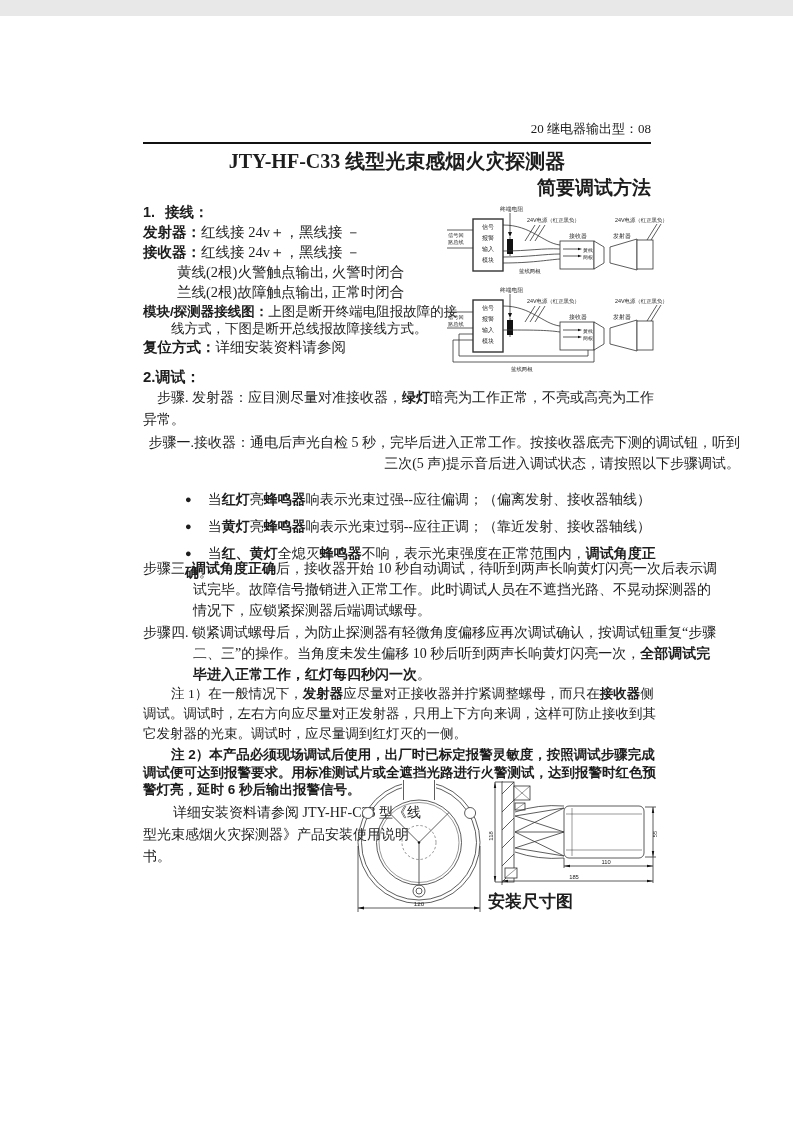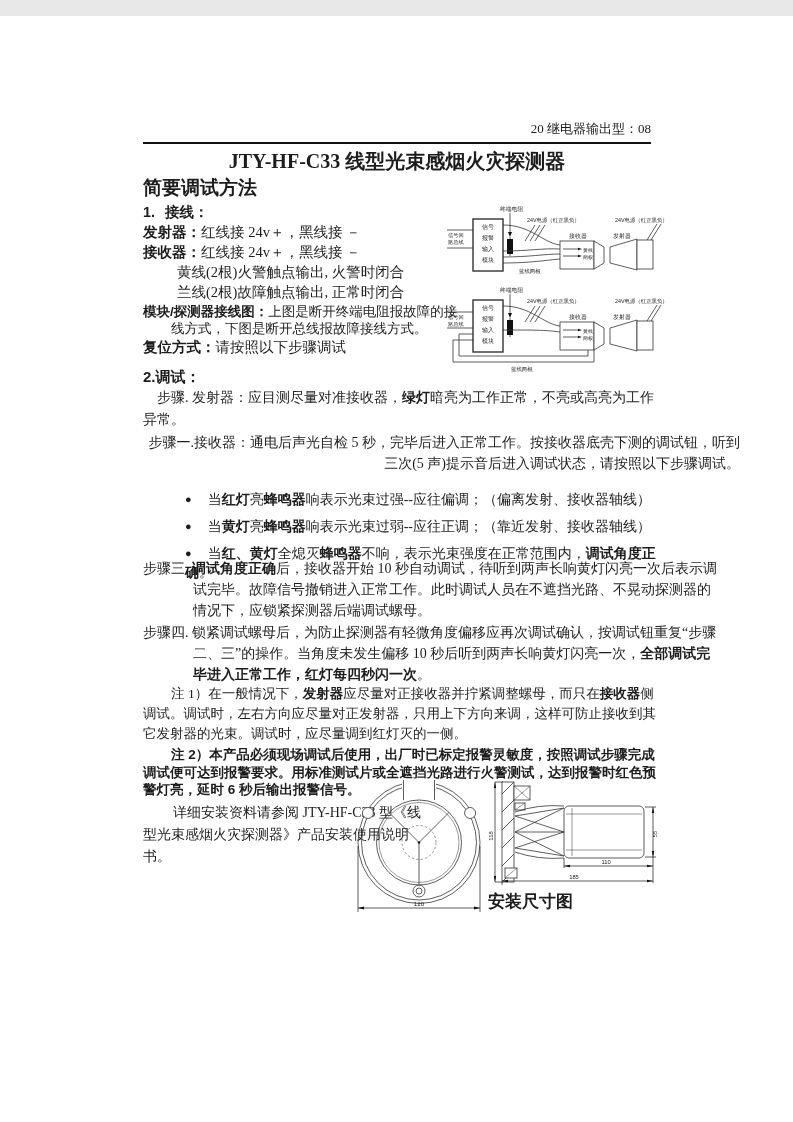--- a/index.html
+++ b/index.html
@@ -4,21 +4,21 @@
 <style>
   html,body{margin:0;padding:0;background:#e8e8e8;}
   .page{position:relative;width:793px;height:1122px;margin:16px auto;background:#ffffff;
         font-family:"Liberation Serif","DejaVu Serif",serif;color:#1d1d1d;overflow:hidden;}
   .abs{position:absolute;}
   p{margin:0;}
   .hei,.b{font-family:"Liberation Sans","DejaVu Sans",sans-serif;font-weight:bold;}
   .header{left:143px;top:104px;width:508px;text-align:right;font-size:13px;}
   .rule{left:143px;top:126px;width:508px;height:0;border-top:2px solid #111;}
   .title1{left:143px;top:132px;width:508px;text-align:center;font-size:20px;font-weight:bold;}
-  .title2{left:143px;top:159px;width:508px;text-align:left;font-size:19px;font-weight:bold;}
+  .title2{left:143px;top:159px;width:508px;text-align:right;font-size:19px;font-weight:bold;}
   .sec1{left:143px;top:186px;width:320px;font-size:14.5px;line-height:20px;}
   .sec1 .gap{margin-right:10px;}
   .sub{padding-left:34px;}
   .hang28{padding-left:28px;text-indent:-28px;line-height:16.5px;font-size:13.5px;margin-top:2px;}
   .h2line{left:143px;top:352px;font-size:15px;}
   .par{left:143px;width:524px;font-size:14px;}
   .p-intro{top:370px;line-height:22px;text-indent:14px;}
   .p-step1{top:416px;line-height:21px;padding-left:73px;text-indent:-73px;width:524px;text-align:right;}
   .p-step2{top:457px;line-height:18px;}
   .bullets{top:474px;}
@@ -49,21 +49,21 @@
   <div class="abs title1">JTY-HF-C33 线型光束感烟火灾探测器</div>
   <div class="abs title2">简要调试方法</div>
 
   <div class="abs sec1">
     <p><span class="hei gap">1.</span><span class="hei">接线：</span></p>
     <p><span class="hei">发射器：</span><span>红线接 24v＋，黑线接 －</span></p>
     <p><span class="hei">接收器：</span><span>红线接 24v＋，黑线接 －</span></p>
     <p class="sub">黄线(2根)火警触点输出, 火警时闭合</p>
     <p class="sub">兰线(2根)故障触点输出, 正常时闭合</p>
     <p class="hang28"><span class="hei">模块/探测器接线图：</span><span>上图是断开终端电阻报故障的接线方式，下图是断开总线报故障接线方式。</span></p>
-    <p><span class="hei">复位方式：</span><span>请按照以下步骤调试</span></p>
+    <p><span class="hei">复位方式：</span><span>详细安装资料请参阅</span></p>
   </div>
 
   <svg class="abs draw" style="left:447px;top:178px" width="245" height="86" viewBox="0 0 245 86">
     <line x1="0" y1="36" x2="26" y2="36"></line>
     <line x1="0" y1="54" x2="26" y2="54"></line>
     <text x="1" y="43" font-size="5.2">信号回</text>
     <text x="1" y="49.5" font-size="5.2">路总线</text>
     <rect class="thick fw" x="26" y="25" width="30" height="52"></rect>
     <text x="41" y="35" font-size="6" text-anchor="middle">信号</text>
     <text x="41" y="46" font-size="6" text-anchor="middle">报警</text>

